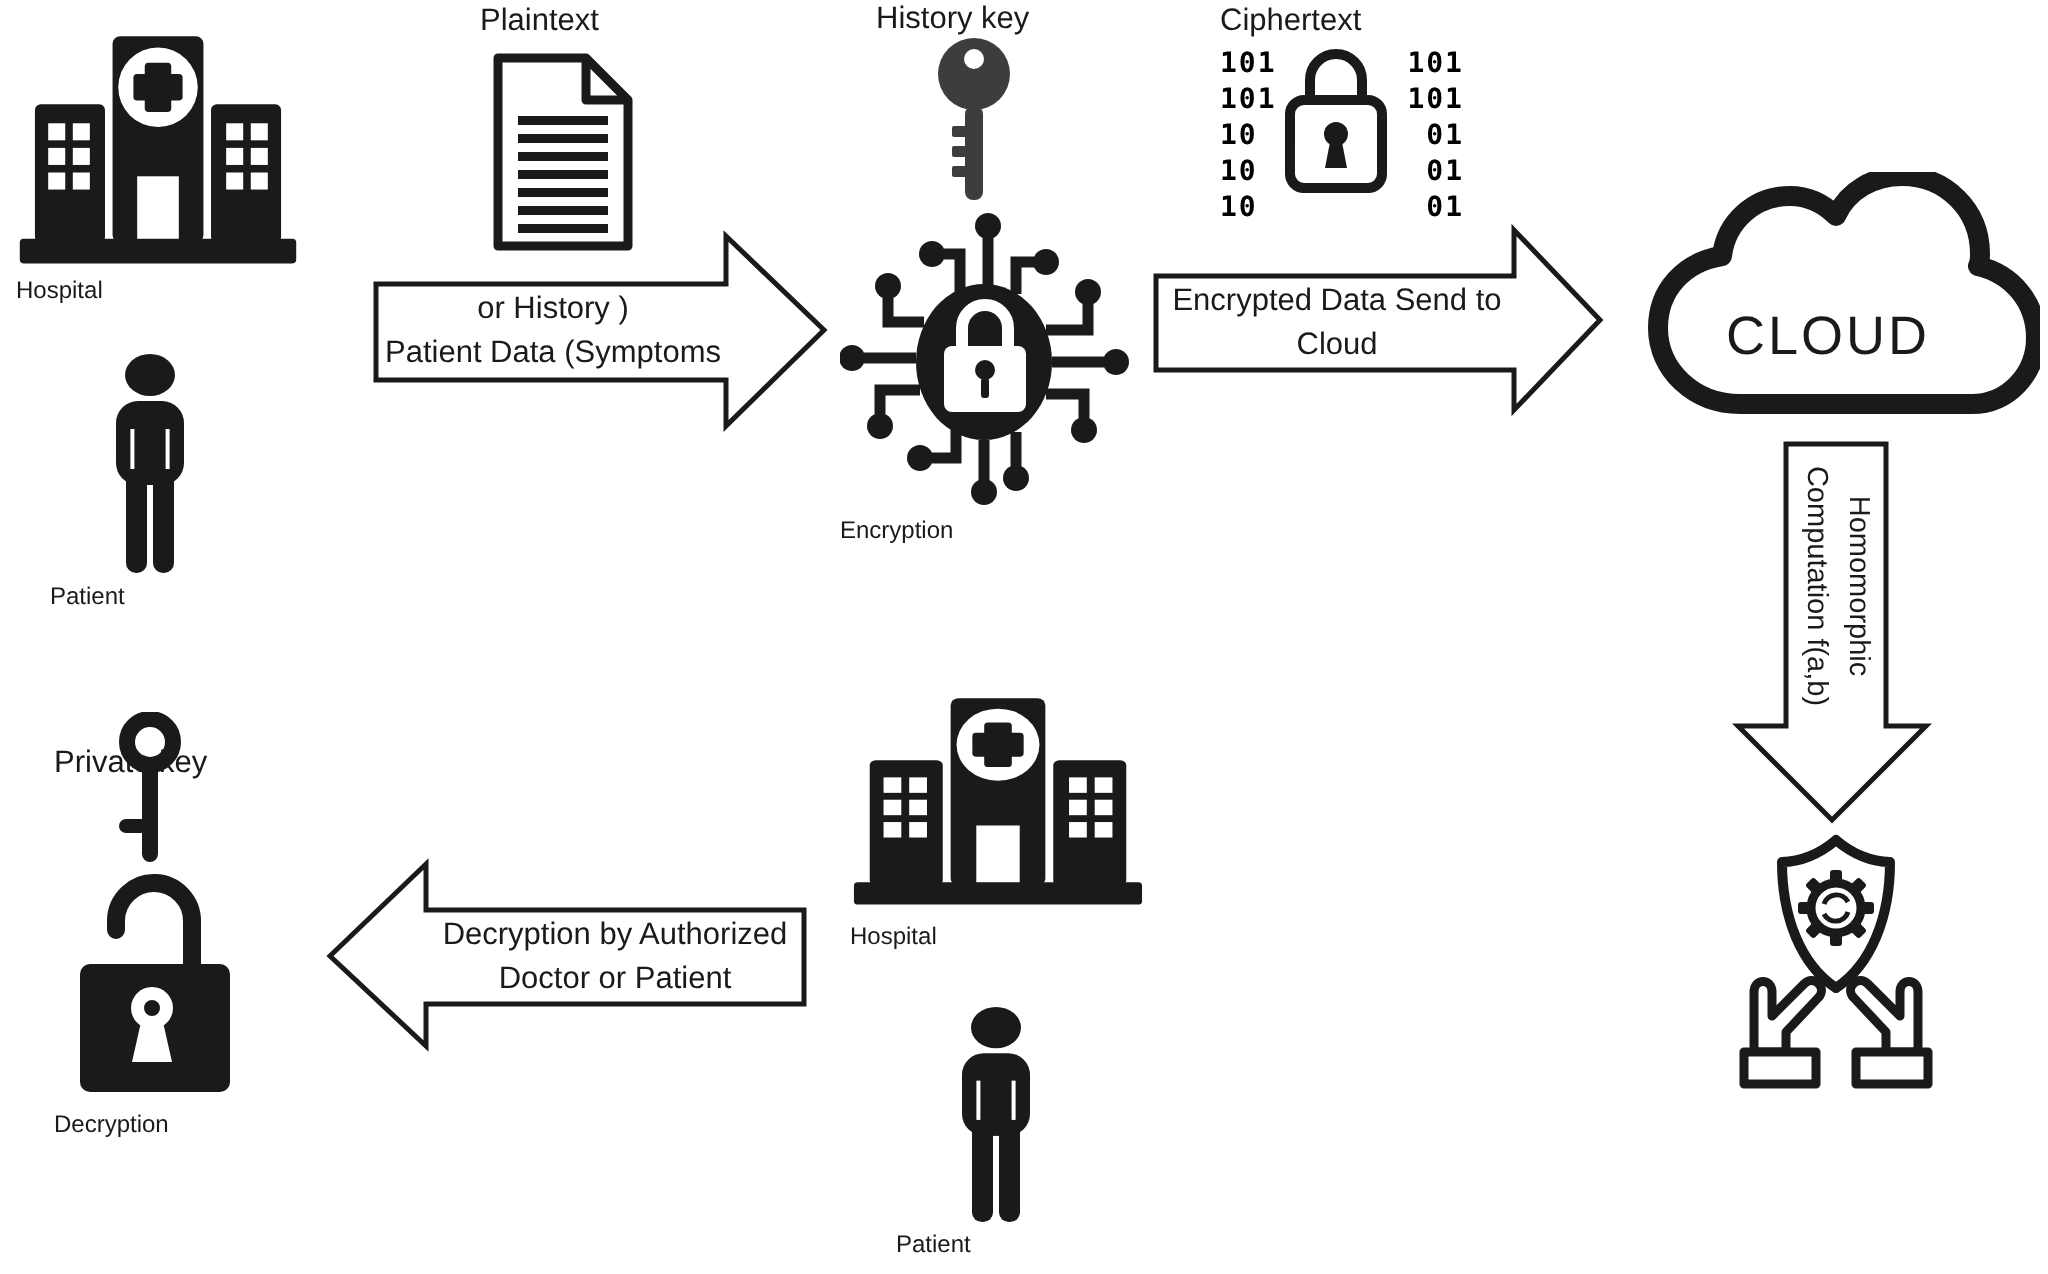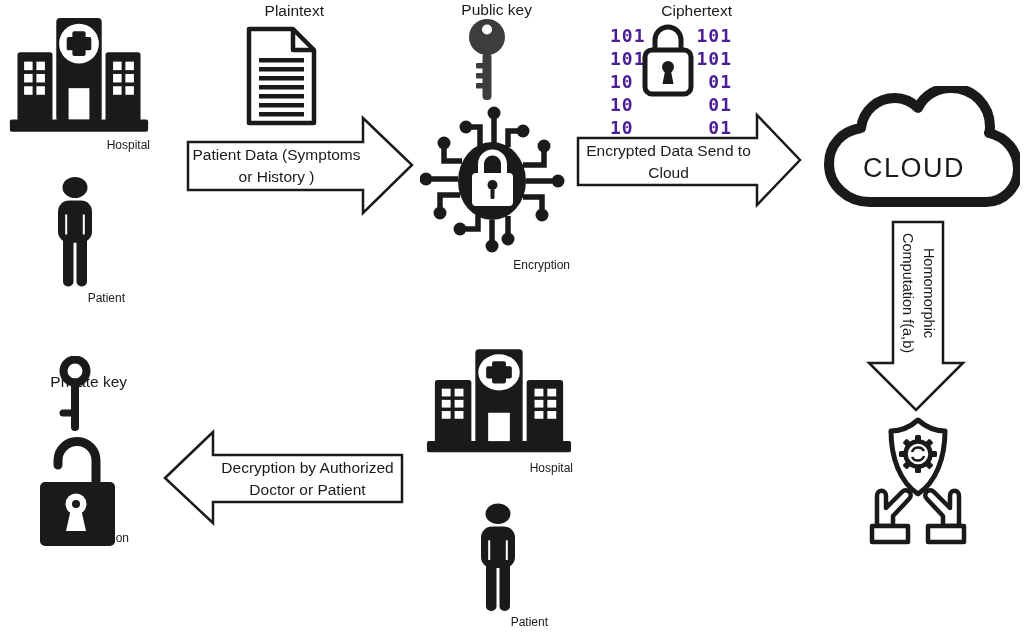--- a/index.html
+++ b/index.html
@@ -1,25 +1,25 @@
 <!DOCTYPE html>
 <html><head>
 <meta charset="utf-8">
 <style>
   html,body{margin:0;padding:0;background:#ffffff;}
   #stage{position:relative;width:1024px;height:637px;background:#ffffff;overflow:hidden;
          font-family:"Liberation Sans",sans-serif;color:#1a1a1a;}
   .abs{position:absolute;}
-  .label{position:absolute;text-align:right;color:#1a1a1a;line-height:1.15;}
+  .label{position:absolute;text-align:left;color:#1a1a1a;line-height:1.15;}
   .node-label{font-size:12px;}
   .small-label{font-size:15.5px;}
   .arrow-text{position:absolute;display:flex;flex-direction:column;justify-content:center;
               text-align:center;font-size:15.5px;line-height:1.42;color:#1a1a1a;}
   .binary{position:absolute;font-family:"DejaVu Sans Mono",monospace;font-weight:bold;
-          font-size:18px;line-height:1.28;letter-spacing:1px;white-space:pre-line;color:#4c1d95;}
+          font-size:14px;line-height:1.28;letter-spacing:1px;white-space:pre-line;color:#000000;}
   svg{display:block;}
   .vtext{position:absolute;left:52px;top:73px;width:190px;transform:translate(-50%,-50%) rotate(90deg);
          text-align:center;font-size:14.5px;line-height:1.45;color:#1a1a1a;}
 </style>
 </head>
 <body>
 
 <div id="stage">
 
   <div class="abs" style="left:8px;top:10px;width:142px;height:126px;">
@@ -78,26 +78,26 @@
         <rect x="16" y="86" width="45" height="4.5"></rect>
       </g>
     </svg>
   </div>
 
   <div class="abs" style="left:186px;top:114px;width:230px;height:102px;">
     <svg width="230" height="102" viewBox="0 0 230 102">
       <polygon points="2,28 177,28 177,4 226,51 177,99 177,76 2,76" fill="#ffffff" stroke="#1a1a1a" stroke-width="2.5" stroke-linejoin="miter"></polygon>
     </svg>
     <div class="arrow-text" style="left:4px;top:28px;width:173px;height:48px;">
+      <span>or History )</span>
       <span>Patient Data (Symptoms</span>
-      <span>or History )</span>
-    </div>
-  </div>
-
-  <div class="label small-label" style="left:438px;top:1px;width:94px;">Public key</div>
+    </div>
+  </div>
+
+  <div class="label small-label" style="left:438px;top:1px;width:94px;">History key</div>
   <div class="abs" style="left:466px;top:18px;width:42px;height:84px;">
     <svg width="42" height="84" viewBox="0 0 42 84" fill="#3d3d3d">
       <circle cx="21" cy="19" r="18"></circle>
       <circle cx="21" cy="11.5" r="5" fill="#ffffff"></circle>
       <rect x="16.5" y="35" width="9" height="47" rx="4"></rect>
       <rect x="10" y="45" width="7.5" height="5.5" rx="1"></rect>
       <rect x="10" y="55" width="7.5" height="5.5" rx="1"></rect>
       <rect x="10" y="65" width="7.5" height="5.5" rx="1"></rect>
     </svg>
   </div>
@@ -277,15 +277,15 @@
   </div>
   <div class="abs" style="left:38px;top:434px;width:80px;height:116px;">
     <svg width="80" height="116" viewBox="0 0 80 116">
       <path d="M 58,52 V 27 A 19,19 0 0 0 20,26 L 20,31" fill="none" stroke="#1a1a1a" stroke-width="9" stroke-linecap="round"></path>
       <rect x="2" y="48" width="75" height="64" rx="5" fill="#1a1a1a"></rect>
       <circle cx="38" cy="70" r="10.5" fill="#ffffff"></circle>
       <path d="M 32.5,77 L 43.5,77 L 48,97 L 28,97 Z" fill="#ffffff"></path>
       <circle cx="38" cy="70" r="4" fill="#1a1a1a"></circle>
     </svg>
   </div>
-  <div class="label node-label" style="left:27px;top:532px;width:102px;">Decryption</div>
+  <div class="label node-label" style="left:27px;top:556px;width:102px;">Decryption</div>
 
 </div>
 
 </body></html>

